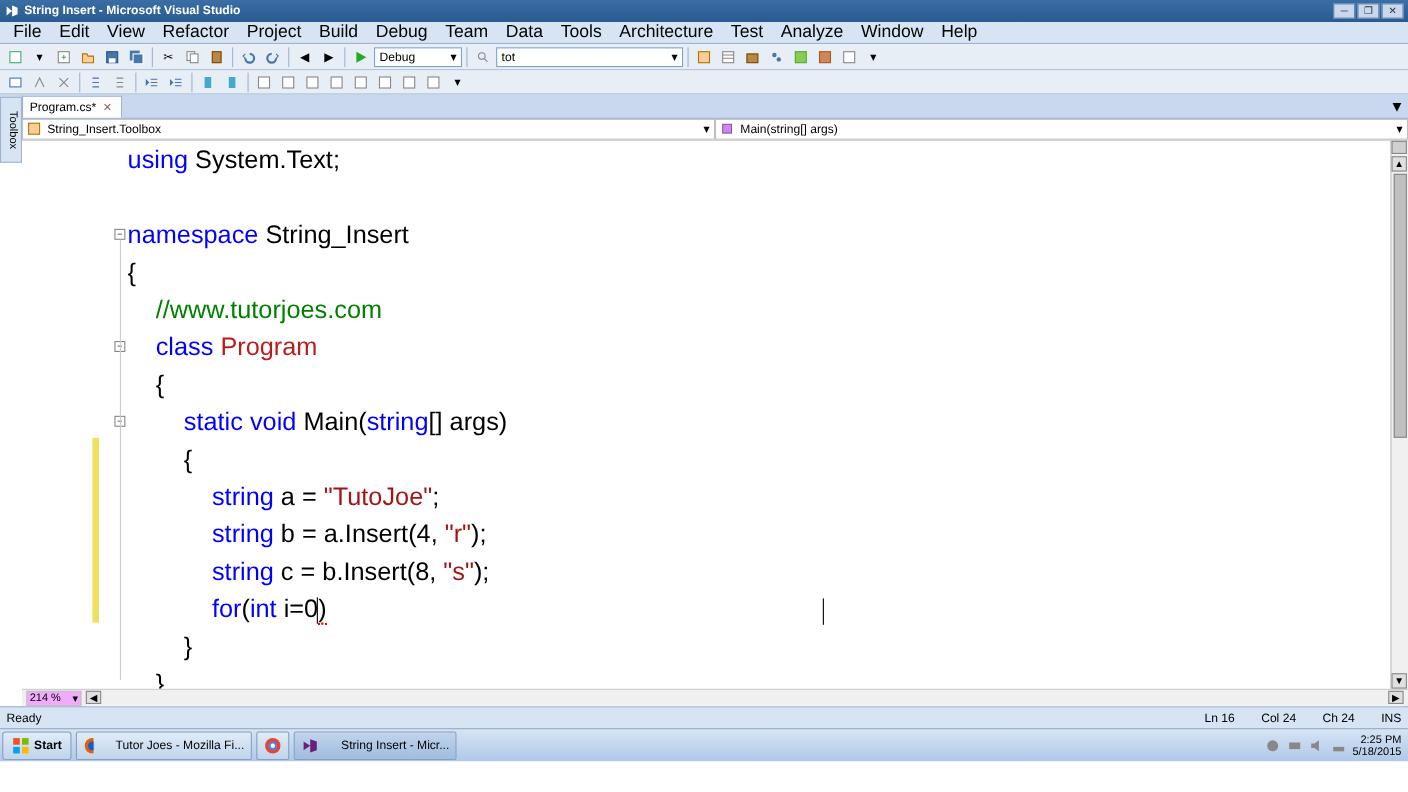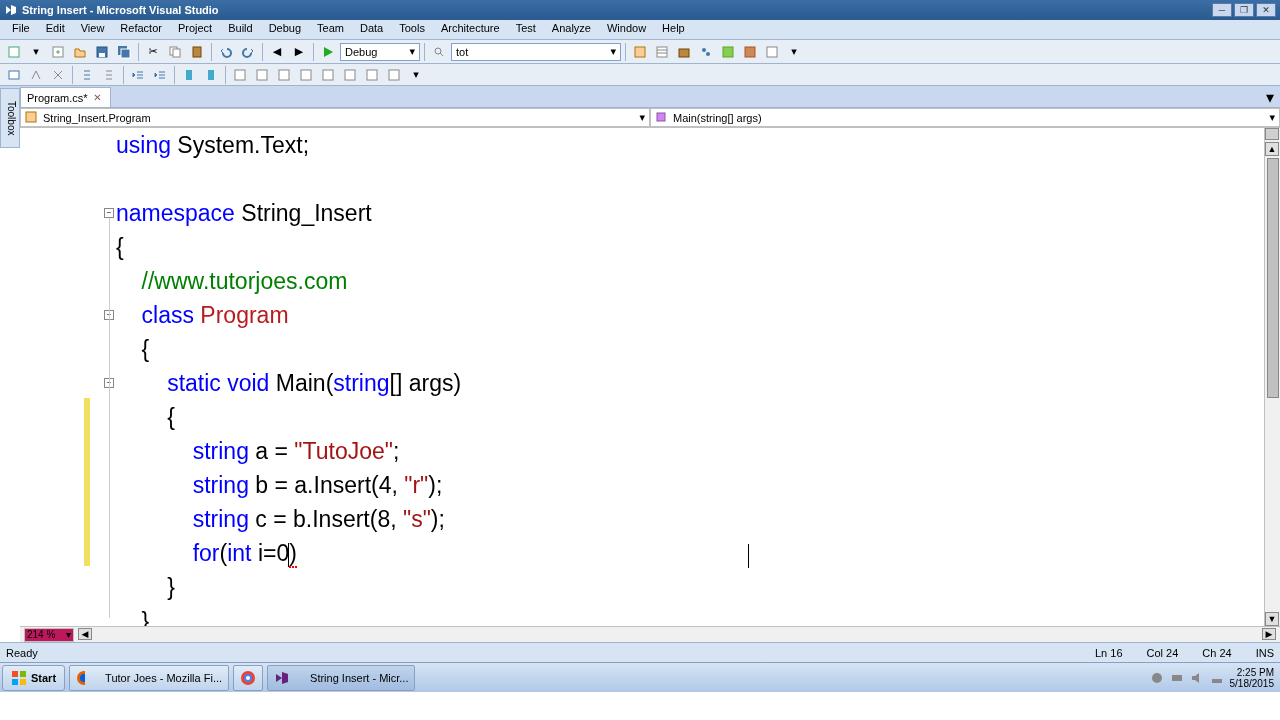--- a/index.html
+++ b/index.html
@@ -2,21 +2,21 @@
 <html><head>
 <meta charset="utf-8">
 <style>
 * { margin: 0; padding: 0; box-sizing: border-box; font-family: "Segoe UI", Tahoma, sans-serif; }
 html, body { width: 1280px; height: 720px; overflow: hidden; background: #fff; }
 .titlebar { height: 20px; background: linear-gradient(to bottom, #3a6ea5, #2a5a8f); color: #fff; display: flex; align-items: center; padding: 0 4px; font-size: 11px; }
 .titlebar .icon { width: 14px; height: 14px; margin-right: 4px; display: inline-flex; align-items: center; justify-content: center; }
 .titlebar .title { flex: 1; font-weight: bold; }
 .winbtns { display: flex; gap: 2px; }
 .winbtn { width: 20px; height: 14px; background: #c9d8ee; border: 1px solid #5a7aa5; display: flex; align-items: center; justify-content: center; font-size: 9px; color: #333; cursor: pointer; }
-.menubar { height: 20px; background: #d6e4f4; display: flex; align-items: flex-start; padding: 0 4px; font-size: 11px; border-bottom: 1px solid #a0b4d0; }
+.menubar { height: 20px; background: #d6e4f4; display: flex; align-items: center; padding: 0 4px; font-size: 16px; border-bottom: 1px solid #a0b4d0; }
 .menubar .menu { padding: 2px 8px; cursor: pointer; }
 .toolbar { height: 24px; background: #e8eef6; border-bottom: 1px solid #a0b4d0; display: flex; align-items: center; padding: 0 4px; gap: 2px; }
 .toolbar2 { height: 22px; background: #e8eef6; border-bottom: 1px solid #a0b4d0; display: flex; align-items: center; padding: 0 4px; gap: 2px; }
 .tbtn { width: 20px; height: 20px; display: flex; align-items: center; justify-content: center; border: 1px solid transparent; cursor: pointer; font-size: 11px; }
 .tsep { width: 1px; height: 18px; background: #a0b4d0; margin: 0 2px; }
 .tcombo { height: 18px; border: 1px solid #7da2ce; background: #fff; font-size: 11px; padding: 0 4px; display: flex; align-items: center; cursor: pointer; }
 .tcombo.debug { width: 80px; }
 .tcombo.wide { width: 170px; }
 .tabbar { height: 22px; background: #c9d8ee; display: flex; align-items: flex-end; padding-left: 20px; border-bottom: 1px solid #a0b4d0; position: relative; text-align: center; }
 .sidetab { position: absolute; left: 0; top: 88px; width: 20px; height: 60px; background: #d6e4f4; border: 1px solid #a0b4d0; writing-mode: vertical-rl; text-align: center; font-size: 10px; padding: 4px 2px; cursor: pointer; }
@@ -36,21 +36,21 @@
 .type { color: #b91c1c; }
 .str { color: #a31515; }
 .com { color: #008000; }
 .vscroll { width: 16px; background: #f0f0f0; border-left: 1px solid #c0c0c0; position: relative; }
 .vscroll .thumb { position: absolute; left: 2px; width: 12px; background: #c0c0c0; border: 1px solid #888; }
 .vscroll .arrow { width: 14px; height: 14px; background: #e0e0e0; border: 1px solid #888; font-size: 9px; text-align: center; line-height: 12px; cursor: pointer; }
 .vscroll .arrow.top { position: absolute; top: 14px; left: 0; }
 .vscroll .arrow.bot { position: absolute; bottom: 0; left: 0; }
 .vscroll .split { position: absolute; top: 0; left: 0; width: 14px; height: 12px; background: #d0d0d0; border: 1px solid #888; cursor: pointer; }
 .zoombar { height: 16px; background: #f0f0f0; border-top: 1px solid #c0c0c0; display: flex; align-items: center; padding: 0 4px; font-size: 10px; }
-.zoomcombo { width: 50px; border: 1px solid #c0c0c0; background: #be185d; height: 14px; font-size: 10px; padding: 0 2px; display: flex; align-items: center; cursor: pointer; }
+.zoomcombo { width: 50px; border: 1px solid #c0c0c0; background: #f0abfc; height: 14px; font-size: 10px; padding: 0 2px; display: flex; align-items: center; cursor: pointer; }
 .hscroll { flex: 1; height: 14px; background: #f0f0f0; margin-left: 4px; position: relative; }
 .hscroll .arrow { position: absolute; width: 14px; height: 12px; background: #e0e0e0; border: 1px solid #888; font-size: 9px; text-align: center; line-height: 10px; cursor: pointer; top: 0; }
 .hscroll .arrow.left { left: 0; }
 .hscroll .arrow.right { right: 0; }
 .statusbar { height: 20px; background: #d6e4f4; border-top: 1px solid #a0b4d0; display: flex; align-items: center; font-size: 11px; padding: 0 6px; }
 .statusbar .stat { margin-left: auto; display: flex; gap: 24px; }
 .taskbar { height: 30px; background: linear-gradient(to bottom, #d6e4f4, #b0c8e8); border-top: 1px solid #8aa0c0; display: flex; align-items: center; padding: 0 2px; gap: 4px; font-size: 11px; }
 .startbtn { height: 26px; padding: 4px 8px; background: linear-gradient(to bottom, #e0ecf8, #c0d4ec); border: 1px solid #8aa0c0; border-radius: 3px; display: flex; align-items: center; gap: 4px; cursor: pointer; font-weight: bold; }
 .taskbtn { height: 26px; padding: 0 6px; background: linear-gradient(to bottom, #e0ecf8, #c0d4ec); border: 1px solid #8aa0c0; border-radius: 2px; display: flex; align-items: center; gap: 20px; cursor: pointer; max-width: 160px; overflow: hidden; white-space: nowrap; }
 .taskbtn.active { background: linear-gradient(to bottom, #c0d4ec, #a0bce0); }
@@ -317,21 +317,21 @@
   <span style="margin-left:auto;padding:0 6px;cursor:pointer">▾</span>
 </div>
 
 <div class="sidetab">Toolbox</div>
 
 <div class="navbar" style="margin-left:20px">
   <div class="navcombo">
     <span class="icon"><svg width="12" height="12">
           <rect x="1" y="1" width="10" height="10" fill="#fc9" stroke="#a70"></rect>
         </svg></span>
-    <span>String_Insert.Program</span>
+    <span>String_Insert.Toolbox</span>
     <span style="margin-left:auto">▾</span>
   </div>
   <div class="navcombo">
     <span class="icon"><svg width="12" height="12">
           <rect x="2" y="2" width="8" height="8" fill="#c8e" stroke="#85a"></rect>
         </svg></span>
     <span>Main(string[] args)</span>
     <span style="margin-left:auto">▾</span>
   </div>
 </div>

